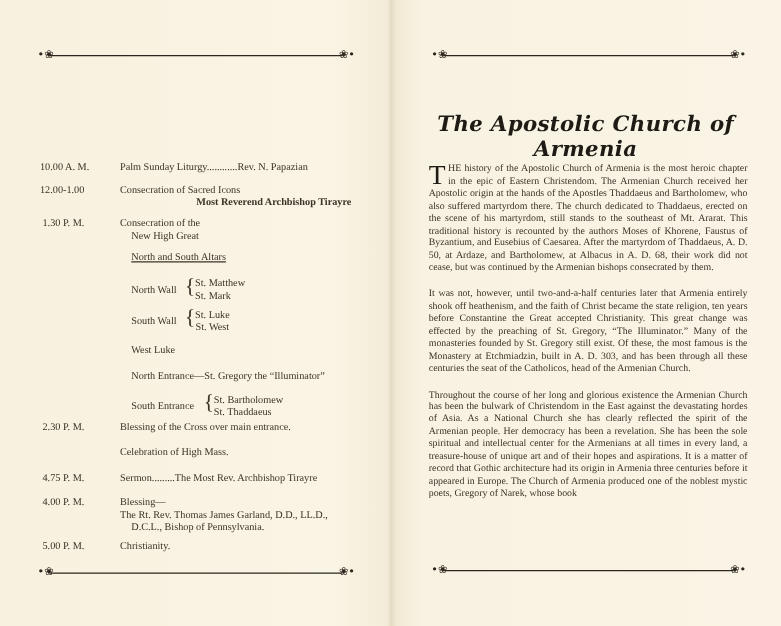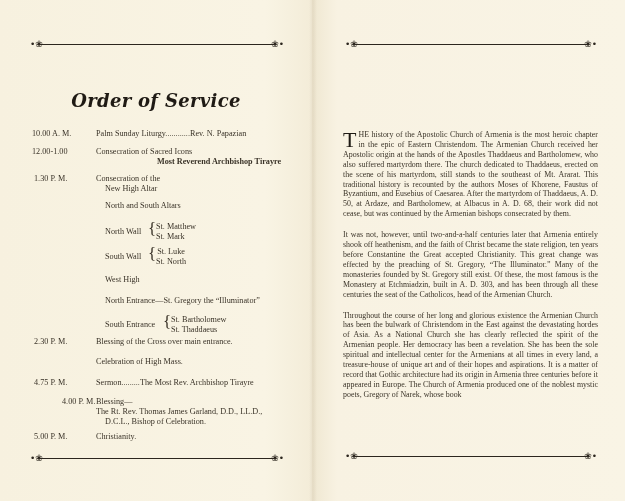--- a/index.html
+++ b/index.html
@@ -48,52 +48,51 @@
 </head>
 <body>
 
 <div class="spread">
   <div class="page left">
     <div class="rule" style="left:30px; width:254px; top:42px;">
       <span class="orn l">•❀</span>
       <div class="line"></div>
       <span class="orn r">❀•</span>
     </div>
-    <div class="title" style="top:90px;">Order of Service</div>
 
     <div class="svc">
       <div class="row" style="top:0;">
         <span class="time">10.00 A. M.</span>
         <span class="desc">Palm Sunday Liturgy............Rev. N. Papazian</span>
       </div>
       <div class="row" style="top:18px;">
         <span class="time">12.00-1.00</span>
         <span class="desc">Consecration of Sacred Icons</span>
         <span class="sub" style="left:125px; top:10px;font-weight:bold;">Most Reverend Archbishop Tirayre</span>
       </div>
       <div class="row" style="top:45px;">
         <span class="time" style="left:2px;">1.30 P. M.</span>
         <span class="desc">Consecration of the</span>
-        <span class="sub" style="left:73px; top:10px;">New High Altar</span>
+        <span class="sub" style="left:73px; top:10px;">New High Great</span>
       </div>
       <div class="row" style="top:72px;">
-        <span class="sub" style="left:73px;">North and South Altars</span>
+        <span class="sub" style="left:73px;text-decoration:underline;">North and South Altars</span>
       </div>
       <div class="brace-group" style="left:73px; top:93px;">
         <span class="lbl">North Wall</span>
         <span class="brace" style="left:43px;">{</span>
         <span class="names" style="left:51px;"><span>St. Matthew</span><br><span>St. Mark</span></span>
       </div>
       <div class="brace-group" style="left:73px; top:118px;">
         <span class="lbl">South Wall</span>
         <span class="brace" style="left:43px;">{</span>
-        <span class="names" style="left:51px;text-align:center;"><span>St. Luke</span><br><span>St. North</span></span>
+        <span class="names" style="left:51px;text-align:center;"><span>St. Luke</span><br><span>St. West</span></span>
       </div>
       <div class="row" style="top:146px;">
-        <span class="sub" style="left:73px;">West High</span>
+        <span class="sub" style="left:73px;">West Luke</span>
       </div>
       <div class="row" style="top:167px;">
         <span class="sub" style="left:73px;">North Entrance—St. Gregory the “Illuminator”</span>
       </div>
       <div class="brace-group" style="left:73px; top:186px;">
         <span class="lbl">South Entrance</span>
         <span class="brace" style="left:58px;">{</span>
         <span class="names" style="left:66px;"><span>St. Bartholomew</span><br><span>St. Thaddaeus</span></span>
       </div>
       <div class="row" style="top:208px;">
@@ -101,44 +100,45 @@
         <span class="desc">Blessing of the Cross over main entrance.</span>
       </div>
       <div class="row" style="top:228px;">
         <span class="desc">Celebration of High Mass.</span>
       </div>
       <div class="row" style="top:249px;">
         <span class="time" style="left:2px;">4.75 P. M.</span>
         <span class="desc">Sermon.........The Most Rev. Archbishop Tirayre</span>
       </div>
       <div class="row" style="top:268px;">
-        <span class="time" style="left:2px;margin-left:28px;">4.00 P. M.</span>
+        <span class="time" style="left:2px;">4.00 P. M.</span>
         <span class="desc">Blessing—</span>
         <span class="sub" style="left:64px; top:10px;">The Rt. Rev. Thomas James Garland, D.D., LL.D.,</span>
-        <span class="sub" style="left:73px; top:20px;">D.C.L., Bishop of Celebration.</span>
+        <span class="sub" style="left:73px; top:20px;">D.C.L., Bishop of Pennsylvania.</span>
       </div>
       <div class="row" style="top:303px;">
         <span class="time" style="left:2px;">5.00 P. M.</span>
         <span class="desc">Christianity.</span>
       </div>
     </div>
 
     <div class="rule" style="left:30px; width:254px; top:456px;">
       <span class="orn l">•❀</span>
       <div class="line"></div>
       <span class="orn r">❀•</span>
     </div>
   </div>
 
   <div class="page right">
     <div class="rule" style="left:33px; width:252px; top:42px;">
       <span class="orn l">•❀</span>
       <div class="line"></div>
       <span class="orn r">❀•</span>
     </div>
+    <div class="title" style="top:90px; font-size:17px;">The Apostolic Church of Armenia</div>
 
     <div class="rule" style="left:33px; width:252px; top:454px;">
       <span class="orn l">•❀</span>
       <div class="line"></div>
       <span class="orn r">❀•</span>
     </div>
   </div>
 
   <div class="fold"></div>
 

